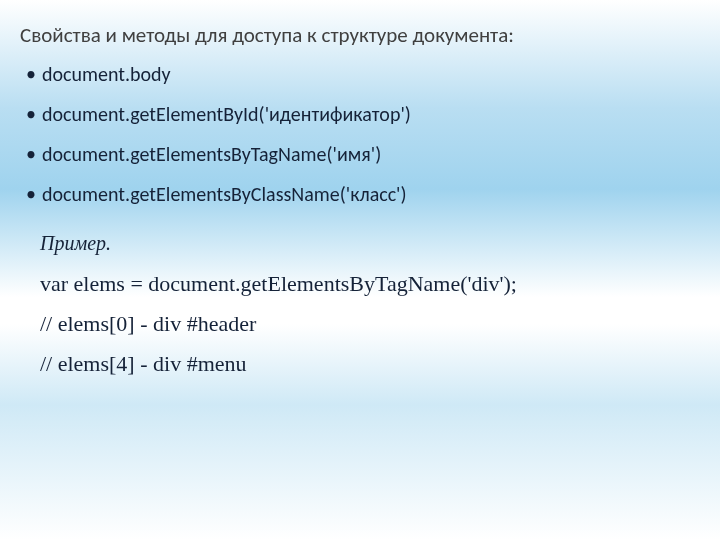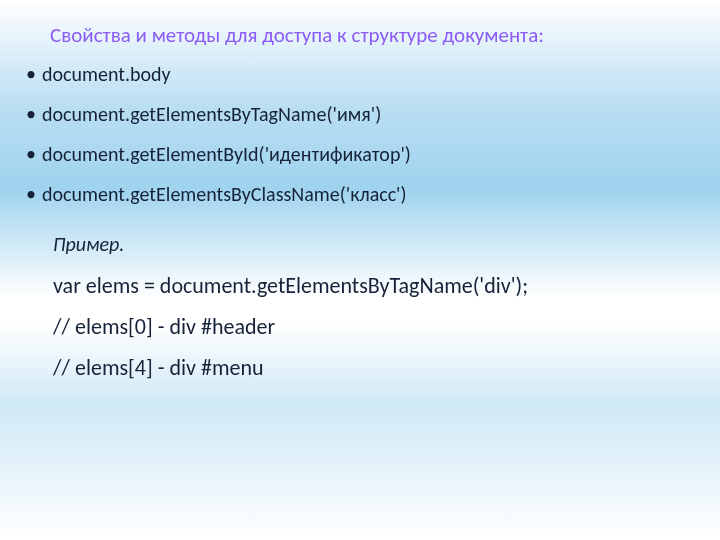--- a/index.html
+++ b/index.html
@@ -13,22 +13,22 @@
       #ffffff 55%,
       #ffffff 60%,
       #cfe9f6 75%,
       #ffffff 100%);
     color: #1f2a3a;
     padding: 22px 20px 20px 20px;
     position: relative;
   }
   .heading {
     font-size: 21px;
-    color: #8b5cf6;
-    margin: 0 0 14px 30px;
+    color: #404040;
+    margin: 0 0 14px 0;
     font-weight: 400;
   }
   ul.props {
     list-style: none;
     margin-left: 6px;
   }
   ul.props li {
     position: relative;
     padding-left: 16px;
     font-size: 20px;
@@ -41,21 +41,22 @@
     content: "•";
     position: absolute;
     left: 0;
     top: 0;
     color: #152238;
     font-size: 20px;
     line-height: 1.2;
   }
   .example {
     margin-top: 26px;
-    margin-left: 33px;
+    margin-left: 20px;
+    font-family: Liberation Serif, serif;
   }
   .example .label {
     font-style: italic;
     font-size: 20px;
     color: #152238;
     margin-bottom: 16px;
   }
   .example .code {
     font-size: 22px;
     color: #152238;
@@ -63,22 +64,22 @@
     font-weight: 400;
   }
 </style>
 </head>
 <body>
 
 <div class="heading">Свойства и методы для доступа к структуре документа:</div>
 
 <ul class="props">
   <li>document.body</li>
+  <li>document.getElementById('идентификатор')</li>
   <li>document.getElementsByTagName('имя')</li>
-  <li>document.getElementById('идентификатор')</li>
   <li>document.getElementsByClassName('класс')</li>
 </ul>
 
 <div class="example">
   <div class="label">Пример.</div>
   <div class="code">var elems = document.getElementsByTagName('div');</div>
   <div class="code">//   elems[0] - div #header</div>
   <div class="code">//   elems[4] - div #menu</div>
 </div>
 

